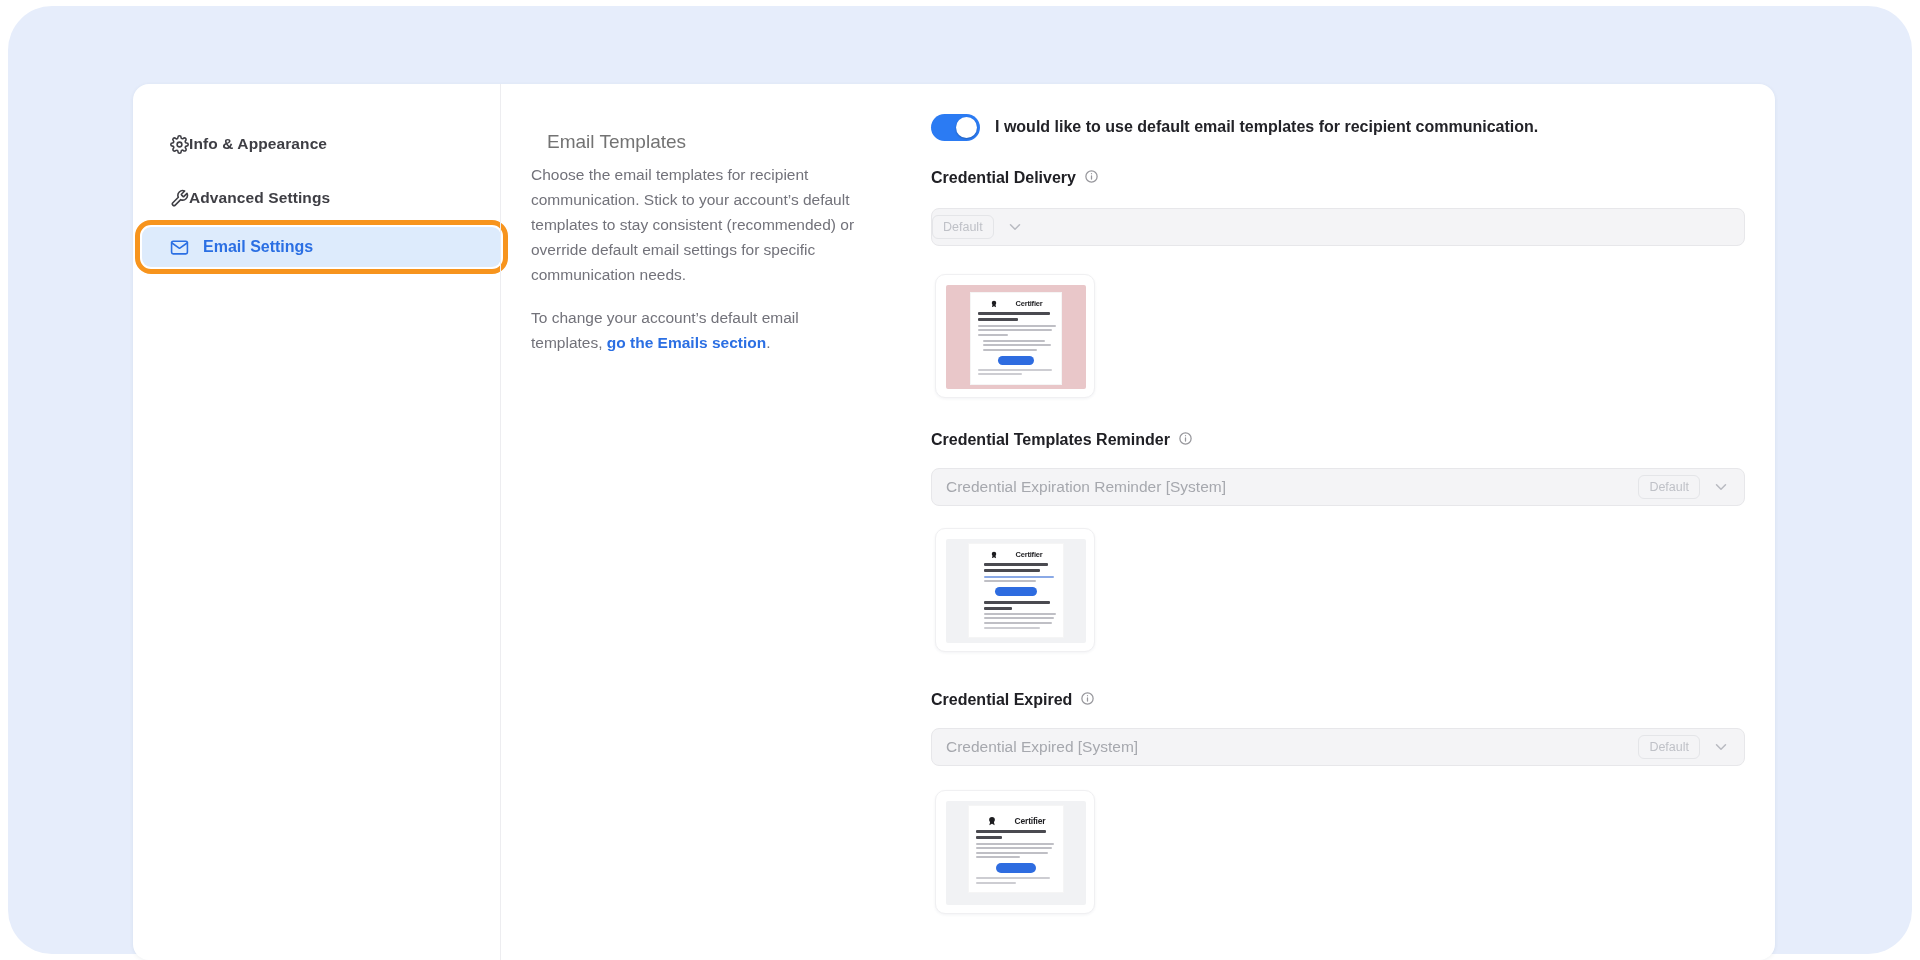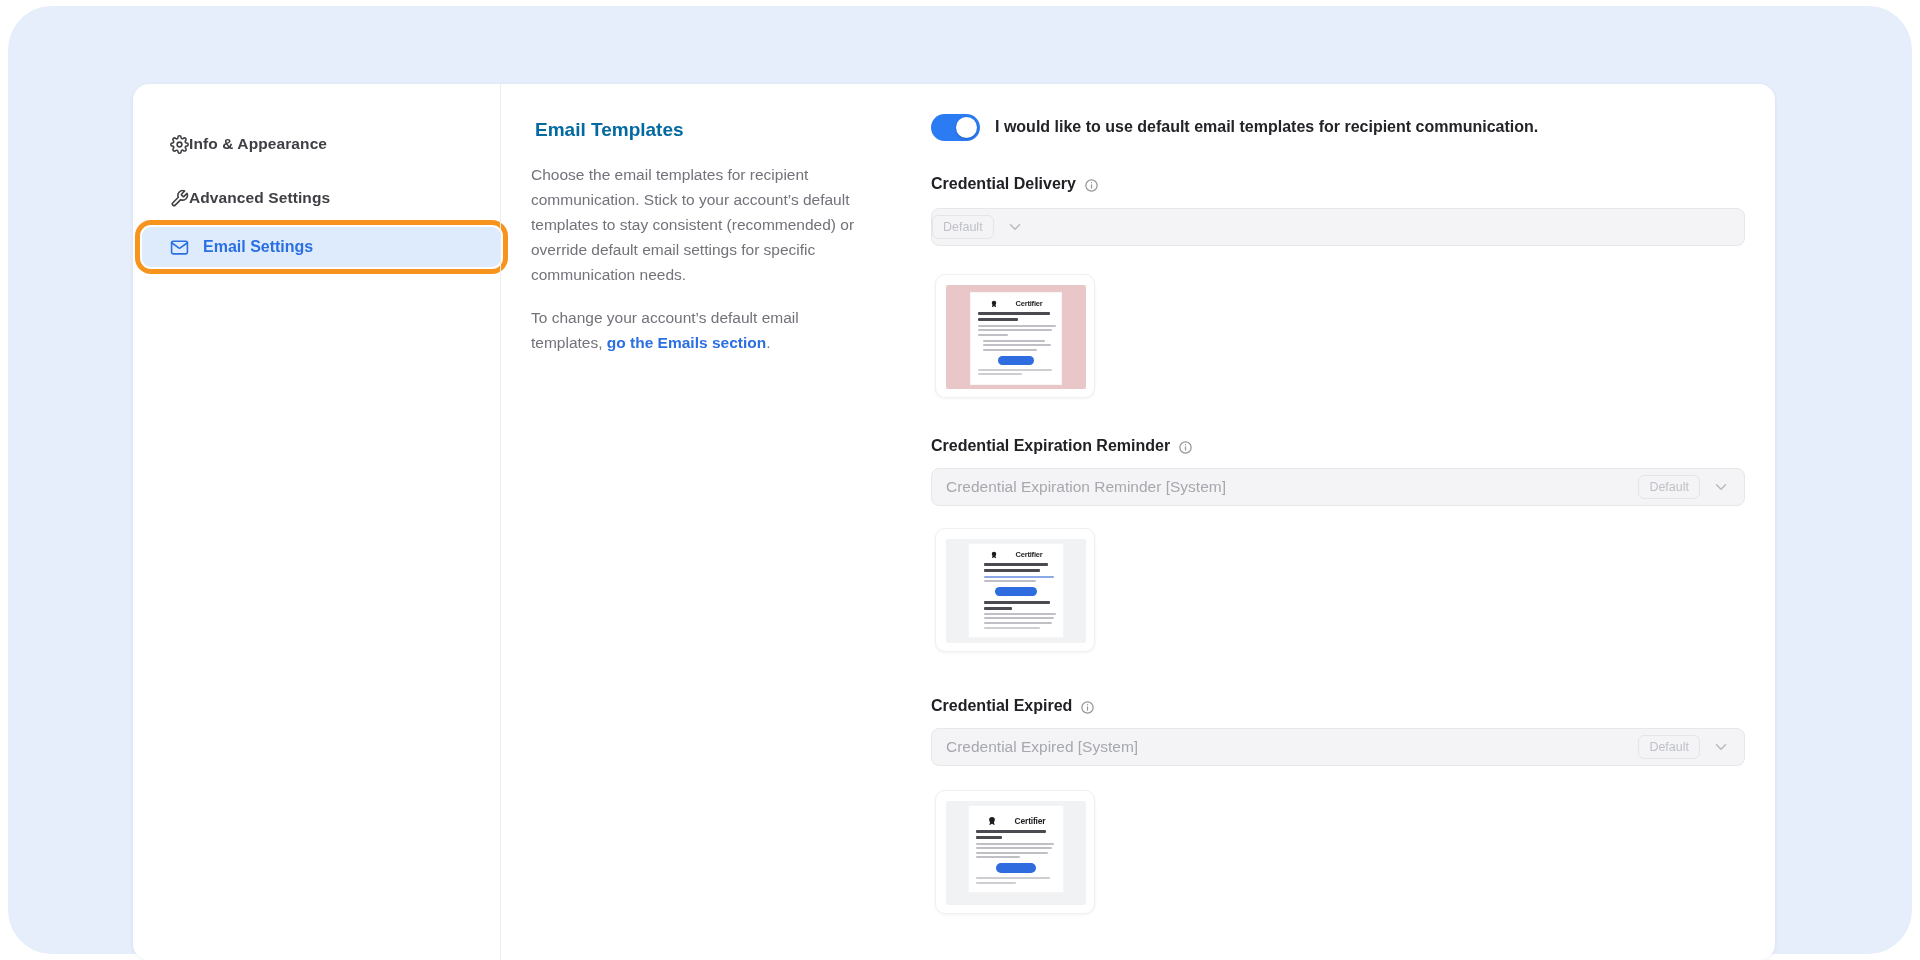--- a/index.html
+++ b/index.html
@@ -35,36 +35,36 @@
   .ring .fill{
     position:absolute;left:2px;right:2px;top:2px;bottom:2px;border-radius:9px;background:#ddebfc;
   }
   .active-row{
     position:absolute;left:37px;top:143px;height:40px;display:flex;align-items:center;gap:14px;cursor:pointer;
   }
   .active-row .lbl{font-size:16px;font-weight:700;color:#2b6fe3;}
   .active-row .side-icon{color:#2b6fe3;}
   
   .mid{position:absolute;left:398px;top:0;width:345px;}
-  .mid h2{margin:4px;position:absolute;top:31px;left:0;font-size:19px;font-weight:700;color:#0369a1;}
+  .mid h2{margin:16px;position:absolute;top:31px;left:0;font-size:19px;font-weight:400;color:#737373;}
   .mid .desc{position:absolute;top:62px;left:0;width:340px;font-size:15.5px;line-height:25px;color:#72727a;}
   .mid .note{position:absolute;top:205px;left:0;width:340px;font-size:15.5px;line-height:25px;color:#72727a;}
   .mid .note a{color:#2b6fe3;font-weight:700;text-decoration:none;cursor:pointer;}
   
   .right{position:absolute;left:798px;top:0;width:814px;}
   .toggle{
     position:absolute;left:0;top:30px;width:49px;height:27px;border-radius:14px;
     background:#2b7bf3;cursor:pointer;
   }
   .toggle .knob{
     position:absolute;right:3px;top:3px;width:21px;height:21px;border-radius:50%;background:#ffffff;
     box-shadow:0 1px 2px rgba(0,0,0,.25);
   }
   .toggle-lbl{position:absolute;left:64px;top:34px;font-size:16px;font-weight:600;color:#232328;}
-  .sec-head{position:absolute;left:0;display:flex;align-items:flex-end;gap:8px;margin-top:6px;}
+  .sec-head{position:absolute;left:0;display:flex;align-items:flex-start;gap:8px;}
   .sec-head .t{font-size:16px;font-weight:700;color:#202025;}
   .info-icon{width:15px;height:15px;display:block;cursor:pointer;}
   .select{
     position:absolute;left:0;width:814px;height:38px;box-sizing:border-box;
     background:#f4f4f6;border:1px solid #e7e7ea;border-radius:8px;
     display:flex;align-items:center;cursor:pointer;
   }
   .select .val{flex:1;padding-left:14px;font-size:15.5px;color:#a6a8ae;}
   .badge{
     font-size:12.5px;color:#bfc1c7;border:1px solid #e4e5e8;border-radius:6px;
@@ -176,21 +176,21 @@
           <span class="ln u ind" style="width:68px"></span>
           <span class="ln u ind" style="width:54px"></span>
           <span class="cta" style="width:36px;height:9px"></span>
           <span class="ln f" style="width:74px"></span>
           <span class="ln f" style="width:44px"></span>
         </div>
       </div>
     </div>
 
     <div class="sec-head" style="top:347px">
-      <span class="t">Credential Expiration Reminder</span>
+      <span class="t">Credential Templates Reminder</span>
       <svg class="info-icon" viewBox="0 0 24 24" fill="none" stroke="#97979c" stroke-width="2" stroke-linecap="round">
           <circle cx="12" cy="12" r="9"></circle>
           <line x1="12" y1="11" x2="12" y2="16"></line>
           <line x1="12" y1="7.4" x2="12" y2="7.5"></line>
         </svg>
     </div>
     <div class="select" style="top:384px">
       <span class="val">Credential Expiration Reminder [System]</span>
       <span class="badge">Default</span>
       <svg class="chev" viewBox="0 0 24 24" fill="none" stroke="#b8bac1" stroke-width="2" stroke-linecap="round" stroke-linejoin="round">

